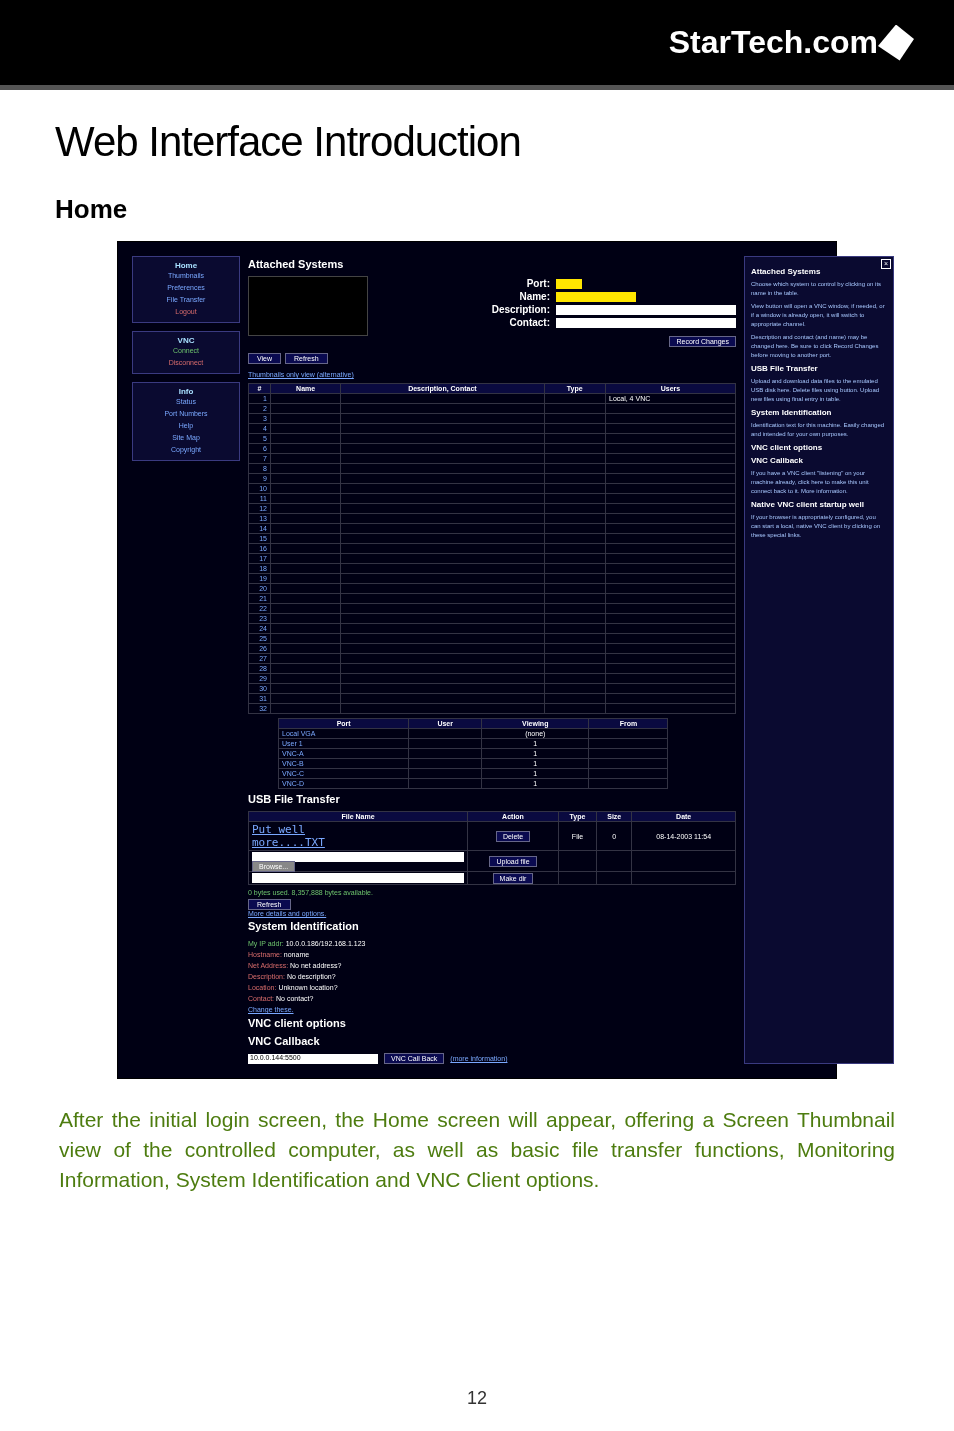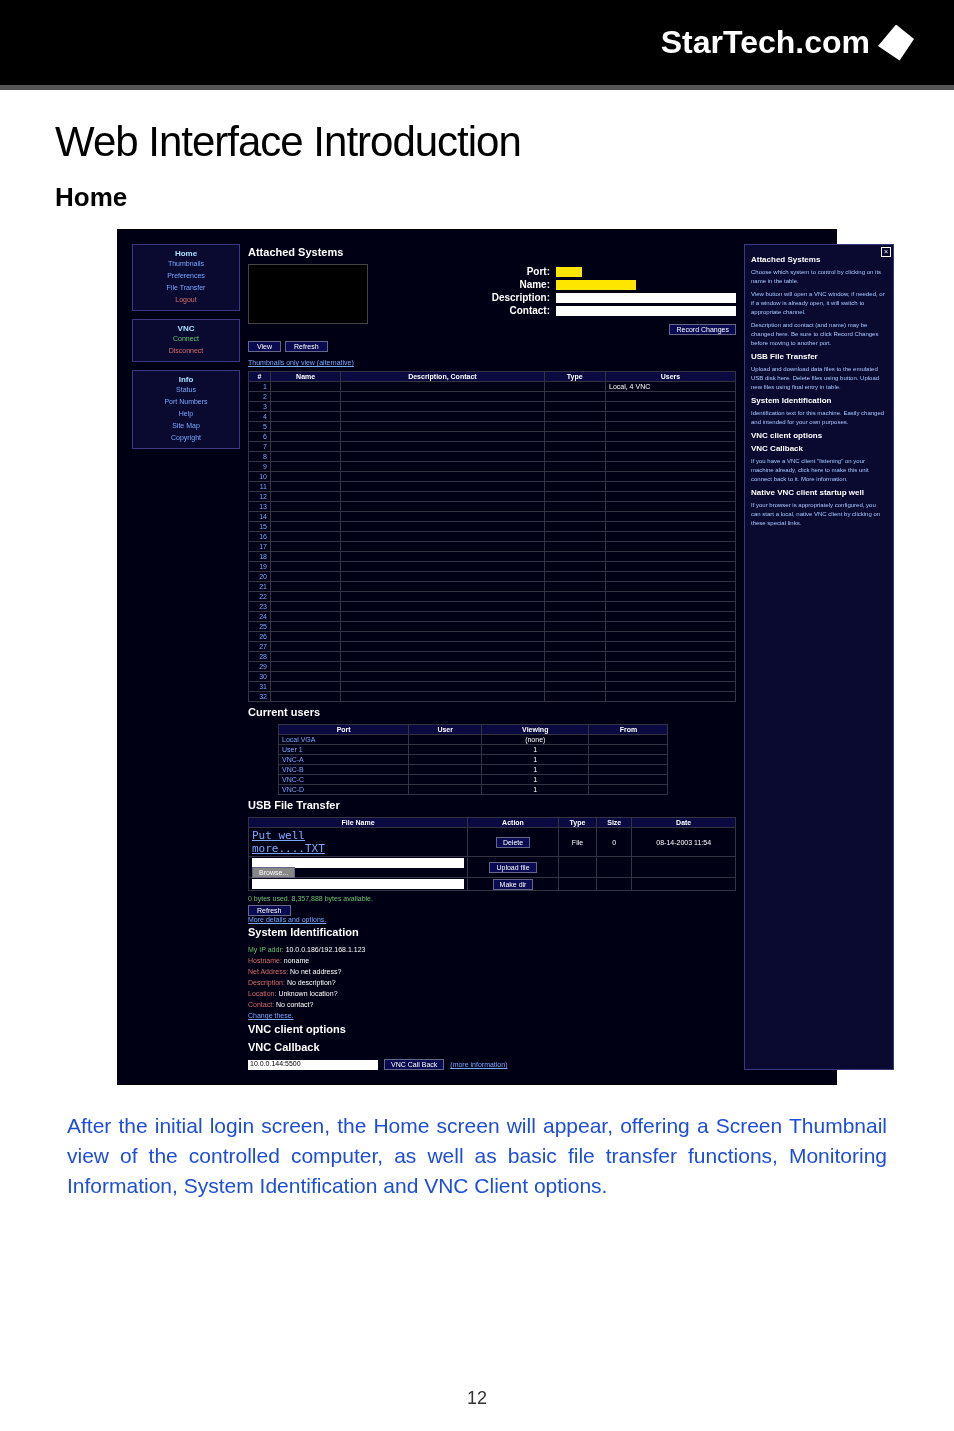--- a/index.html
+++ b/index.html
@@ -1,22 +1,22 @@
 <!DOCTYPE html>
 <html><head>
 <meta charset="utf-8">
 <style>
   *{box-sizing:border-box;margin:0;padding:0}
   body{width:954px;height:1431px;background:#fff;font-family:Arial,Helvetica,sans-serif;position:relative}
   .hdr{background:#000;height:90px;display:flex;justify-content:flex-end;align-items:center;padding-right:40px;border-bottom:5px solid #555}
-  .logo{color:#fff;font-size:32px;font-weight:700;display:flex;align-items:center;gap:8px}
+  .logo{color:#fff;font-size:32px;font-weight:700;display:flex;align-items:center;gap:0}
   .logo-icon{width:36px;height:36px;position:relative}
   .logo-icon::before{content:"";position:absolute;width:36px;height:36px;background:#fff;clip-path:polygon(50% 0,100% 40%,60% 100%,0 60%)}
   .content{padding:28px 55px 0 55px}
-  h1{font-family:"Arial Narrow",Arial,sans-serif;font-size:42px;font-weight:400;letter-spacing:-1px;margin-bottom:16px}
+  h1{font-family:"Arial Narrow",Arial,sans-serif;font-size:42px;font-weight:400;letter-spacing:-1px;margin-bottom:28px}
   h2{font-weight:700;font-size:26px;margin-bottom:16px}
   .shot{width:720px;margin:0 auto 26px;border:1px solid #000;background:#000014;color:#fff;padding:14px;font-size:8px;display:flex;gap:8px}
   .nav{width:108px;flex:0 0 108px;display:flex;flex-direction:column;gap:8px}
   .navbox{background:#0a0a30;border:1px solid #3a3a80;padding:4px;text-align:center}
   .navbox .ttl{color:#a8e0ff;font-weight:700;font-size:8px}
   .navbox a{display:block;color:#7aa8ff;font-size:7px;line-height:12px}
   .navbox a.grn{color:#6dc36d}
   .navbox a.red{color:#d86c6c}
   .main{flex:1}
   .h3{color:#fff;font-weight:700;font-size:11px;margin:2px 0 6px}
@@ -34,21 +34,21 @@
   .tbl td.n{color:#7aa8ff;width:22px;text-align:right}
   .prev{width:120px;height:60px;background:#000;border:1px solid #444}
   .attlayout{display:flex;gap:12px;align-items:flex-start}
   .grn{color:#6dc36d}
   .red{color:#d86c6c}
   .cal{color:#7aa8ff;text-decoration:underline}
   .side{width:150px;flex:0 0 150px;background:#0a0a30;border:1px solid #3a3a80;padding:6px;font-size:7px;color:#fff;position:relative}
   .side .sh{font-weight:700;color:#fff;font-size:8px;margin:4px 0}
   .side p{font-size:6px;line-height:9px;color:#a8c8ff;margin-bottom:4px}
   .side .close{position:absolute;top:2px;right:2px;color:#fff;border:1px solid #fff;width:10px;height:10px;text-align:center;line-height:8px;font-size:7px}
-  .caption{font-size:21px;line-height:30px;color:#1d4ed8;text-align:justify;margin:0 12px 28px}
+  .caption{font-size:21px;line-height:30px;color:#4d7c0f;text-align:justify;margin:0 4px 28px}
   .pgnum{position:absolute;bottom:22px;left:0;right:0;text-align:center;font-size:18px;color:#333}
   .righthdr{display:flex;justify-content:flex-end;margin-bottom:4px}
 </style>
 </head>
 <body>
 
 <div class="hdr">
   <div class="logo">
     <span>StarTech.com</span>
     <span class="logo-icon"></span>
@@ -348,21 +348,20 @@
             <tr>
               <td class="n">32</td>
               <td></td>
               <td></td>
               <td></td>
               <td></td>
             </tr>
           </tbody>
       </table>
 
-      <div class="h3">Current users</div>
       <table class="tbl" style="width:80%;margin-left:30px">
         <thead>
             <tr>
           <th>Port</th>
           <th>User</th>
           <th>Viewing</th>
           <th>From</th>
         </tr>
           </thead>
         <tbody id="cu-tbody">

